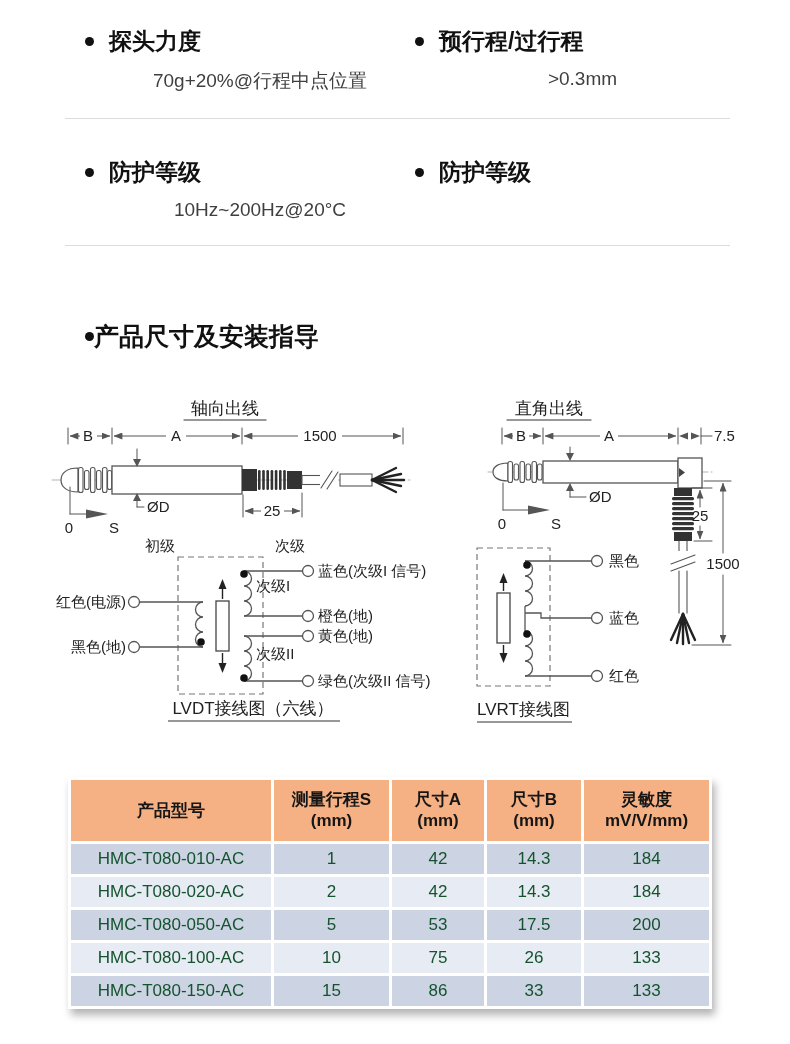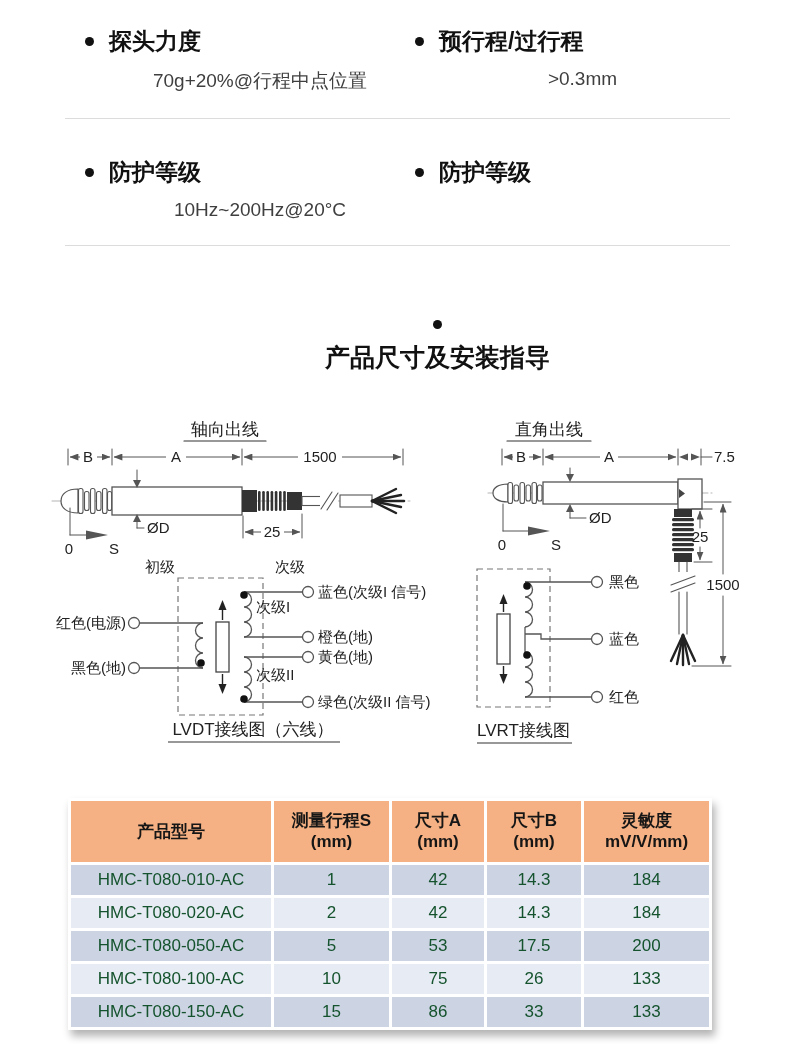--- a/index.html
+++ b/index.html
@@ -12,21 +12,21 @@
     display:grid; grid-template-columns:330px 1fr;
     padding:26px 60px 0 85px;
   }
   .spec-title { display:flex; align-items:center; gap:15px; font-size:23px; font-weight:bold; color:#111; }
   .bullet { width:9px; height:9px; border-radius:50%; background:#111; flex:none; }
   .spec-value { font-size:19px; color:#3f3f3f; margin:11px 0 0 20px;text-align:center; }
   .divider {
     grid-column:1 / -1; height:1px; background:#dcdcdc; border:none;
     width:calc(100% + 20px); margin:24px 0 38px -20px;
   }
-  .section-head { display:flex; align-items:center; gap:12px; margin:36px 0 0 85px;flex-direction:column; }
+  .section-head { display:flex; align-items:center; margin:36px 0 0 85px; }
   .section-head h2 { font-size:25px; font-weight:bold; margin:0; color:#111; }
   svg.diagrams { display:block; margin-top:30px; }
   svg text { font-family:"Liberation Sans", sans-serif; fill:#222; }
   .dimtext { font-size:15px; }
   .cjk { font-size:15px; }
   .dtitle { font-size:17px; }
   .dcaption { font-size:17px; }
   .spec-table {
     margin:24px 0 0 68px; border-collapse:separate; border-spacing:3px;
     box-shadow:3px 6px 8px rgba(0,0,0,.30); background:#fff;

